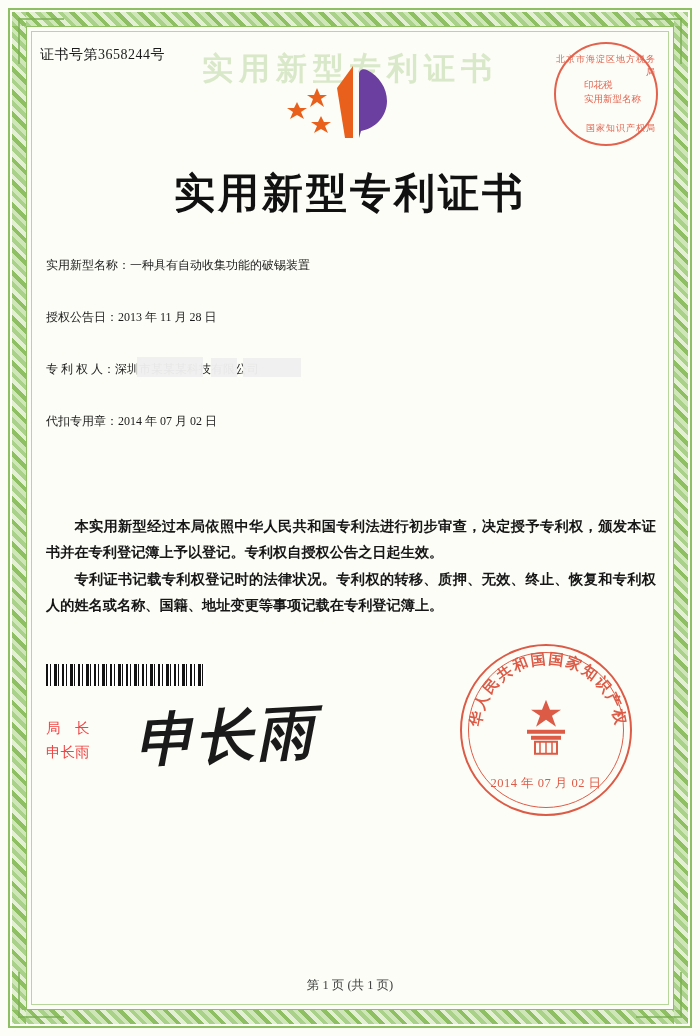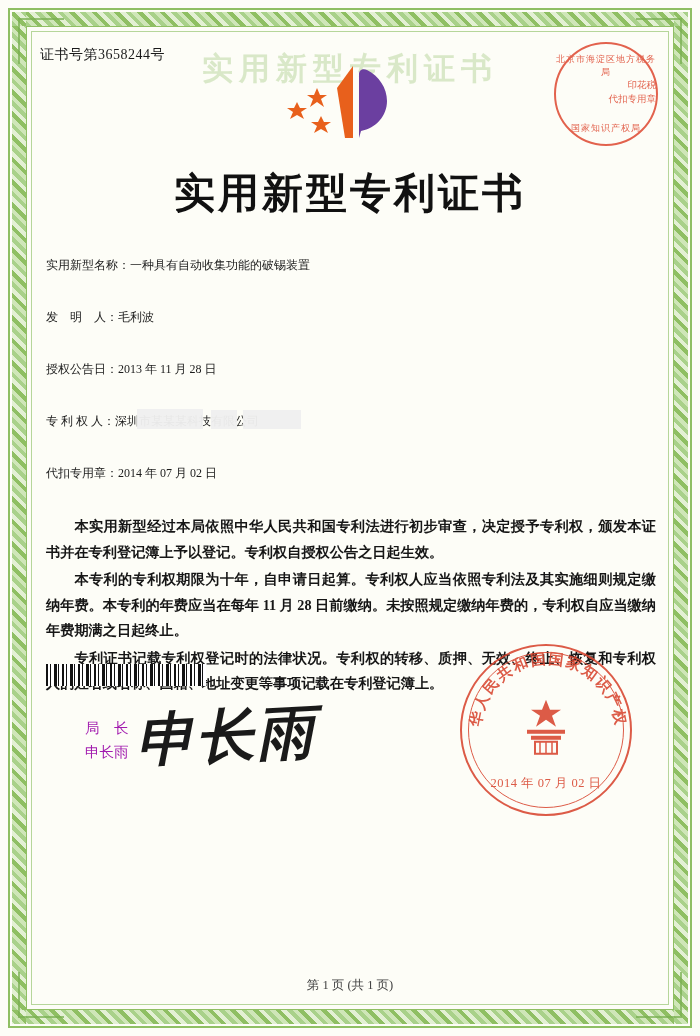--- a/index.html
+++ b/index.html
@@ -112,33 +112,34 @@
     border-radius: 50%;
     border: 2.2px solid #e0553f;
     color: #e0553f;
     box-sizing: border-box;
     opacity: .92;
   }
   .seal-top .arc-top,
   .seal-top .arc-bottom {
     position: absolute;
     left: 0; width: 100%;
-    text-align: center;
+    text-align: right;
     font-size: 9px;
     letter-spacing: 1px;
   }
   .seal-top .arc-top { top: 9px; }
   .seal-top .arc-bottom { bottom: 9px; }
   .seal-top .mid {
     position: absolute;
     left: 0; width: 100%;
     top: 34px;
-    text-align: right;
+    text-align: left;
     font-size: 9.5px;
     line-height: 14px;
+    padding-left: 28px;
   }
 
   
   .main-title {
     position: absolute;
     left: 0; right: 0;
     top: 130px;
     text-align: center;
     font-size: 41px;
     font-weight: bold;
@@ -207,22 +208,21 @@
     );
   }
 
   
   .sign-block {
     position: absolute;
     left: 10px;
     top: 680px;
     font-size: 14.5px;
     line-height: 24px;
-    color: #a21caf;
-    margin-left: 39px;
+    color: #ef4444;
   }
   .signature {
     position: absolute;
     left: 100px;
     top: 662px;
     font-size: 58px;
     font-family: "DejaVu Serif", serif;
     font-style: italic;
     font-weight: bold;
     color: #1a1a1a;
@@ -317,48 +317,44 @@
         <polygon points="42,30 45,37 52,37 46,41 49,49 42,44 35,49 38,41 32,37 39,37"></polygon>
         <polygon points="22,44 25,50 32,50 26,54 29,61 22,57 15,61 18,54 12,50 19,50"></polygon>
         <polygon points="46,58 49,64 56,64 50,68 53,75 46,71 39,75 42,68 36,64 43,64"></polygon>
       </g>
     </svg>
 
     <div class="seal-top">
       <div class="arc-top">北京市海淀区地方税务局</div>
       <div class="mid">
         <div>印花税</div>
-        <div>代扣专用章</div>
+        <div>实用新型名称</div>
       </div>
       <div class="arc-bottom">国家知识产权局</div>
     </div>
 
     <div class="main-title">实用新型专利证书</div>
 
     <div class="fields">
       <div class="field-row">
         <span class="field-label">实用新型名称：</span><span class="field-value">一种具有自动收集功能的破锡装置</span>
       </div>
       <div class="field-row">
-        <span class="field-label">发　明　人：</span><span class="field-value">毛利波</span>
-      </div>
-      <div class="field-row">
         <span class="field-label">授权公告日：</span><span class="field-value">2013 年 11 月 28 日</span>
       </div>
       <div class="field-row">
         <span class="field-label">专 利 权 人：</span><span class="redact-wrap"><span class="field-value">深圳市某某某科技有限公司</span><span class="redact" style="left:22px;top:-1px;width:66px;height:20px;"></span><span class="redact" style="left:96px;top:0px;width:26px;height:19px;"></span><span class="redact" style="left:128px;top:0px;width:58px;height:19px;"></span></span>
       </div>
       <div class="field-row">
         <span class="field-label">代扣专用章：</span><span class="field-value">2014 年 07 月 02 日</span>
       </div>
     </div>
 
     <div class="body-text">
       <p>本实用新型经过本局依照中华人民共和国专利法进行初步审查，决定授予专利权，颁发本证书并在专利登记簿上予以登记。专利权自授权公告之日起生效。</p>
-      <p>本专利的专利权期限为十年，自申请日起算。专利权人应当依照专利法及其实施细则规定缴纳年费。本专利的年费应当在每年 11 月 28 日前缴纳。未按照规定缴纳年费的，专利权自应当缴纳年费期满之日起终止。</p>
       <p>专利证书记载专利权登记时的法律状况。专利权的转移、质押、无效、终止、恢复和专利权人的姓名或名称、国籍、地址变更等事项记载在专利登记簿上。</p>
     </div>
 
     <div class="barcode"></div>
 
     <div class="sign-block">
       <div>局　长</div>
       <div>申长雨</div>
     </div>
     <div class="signature">申长雨</div>

